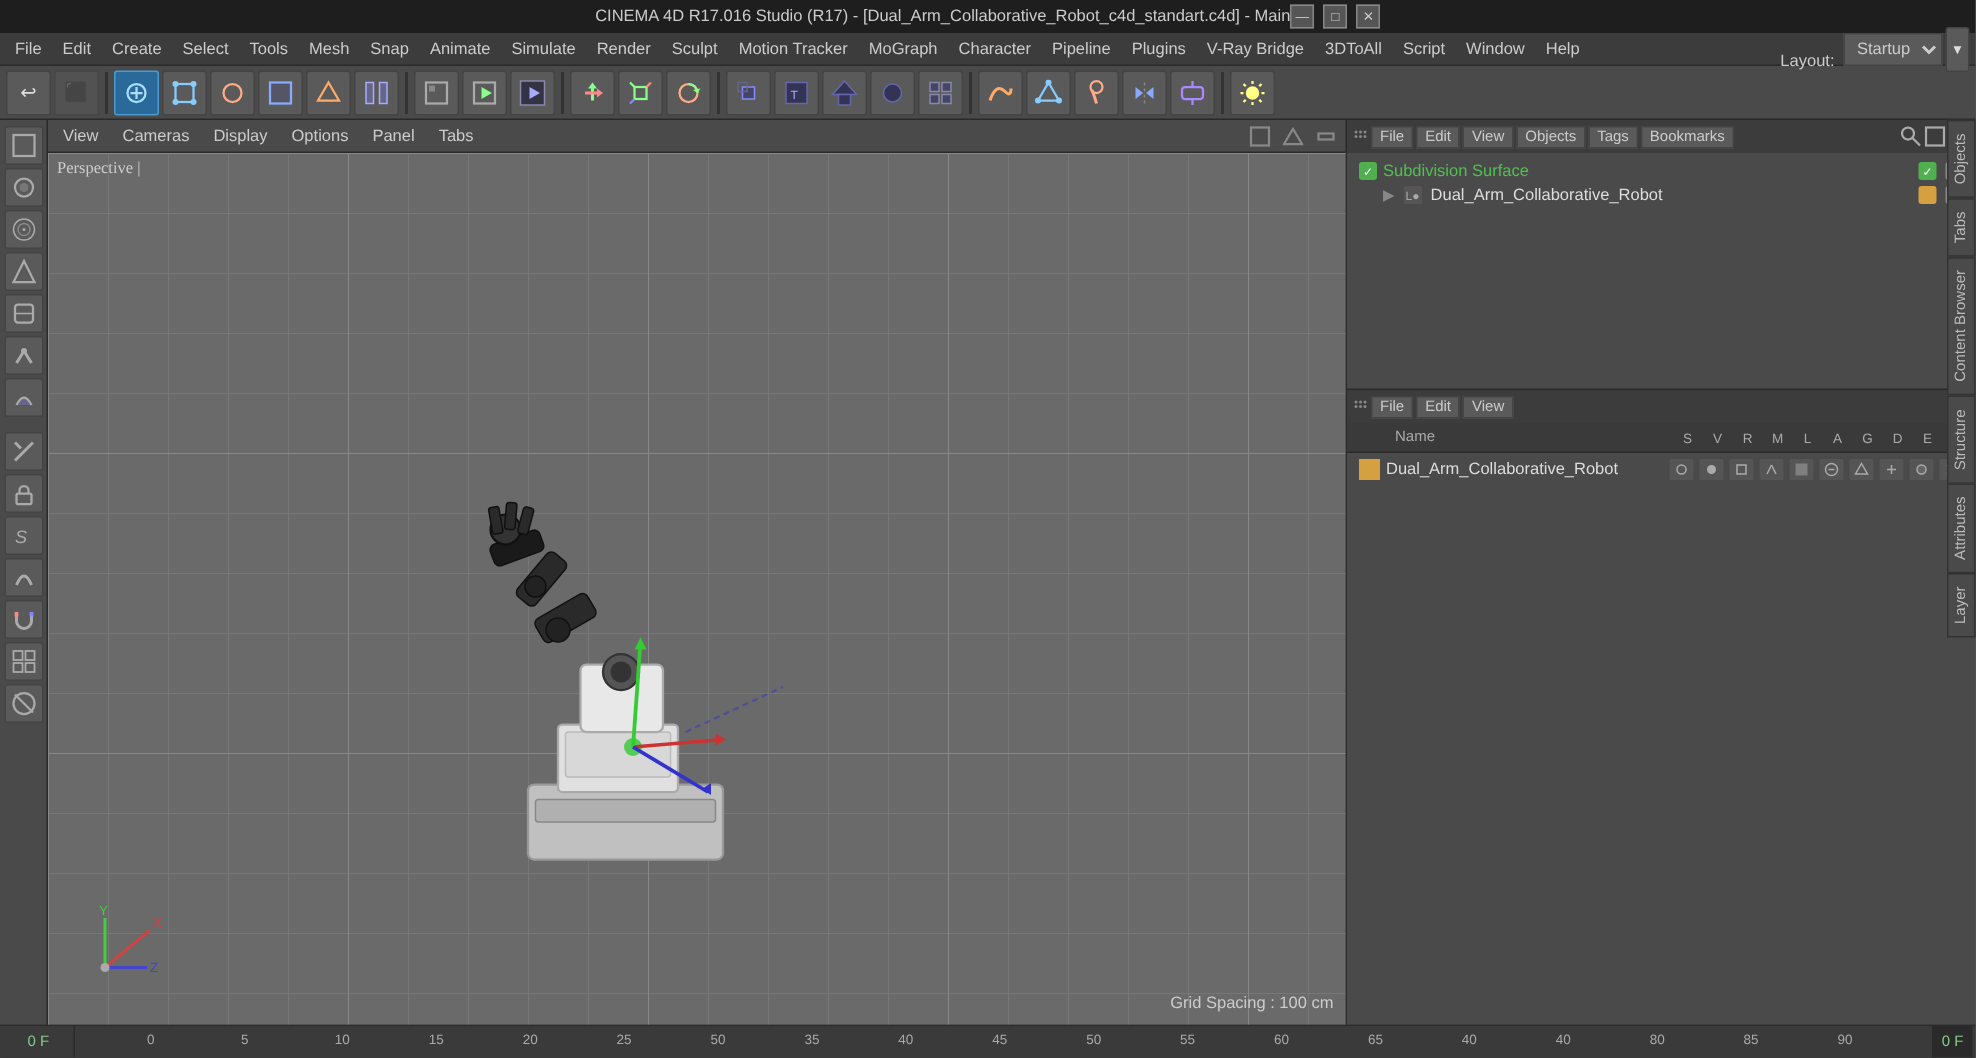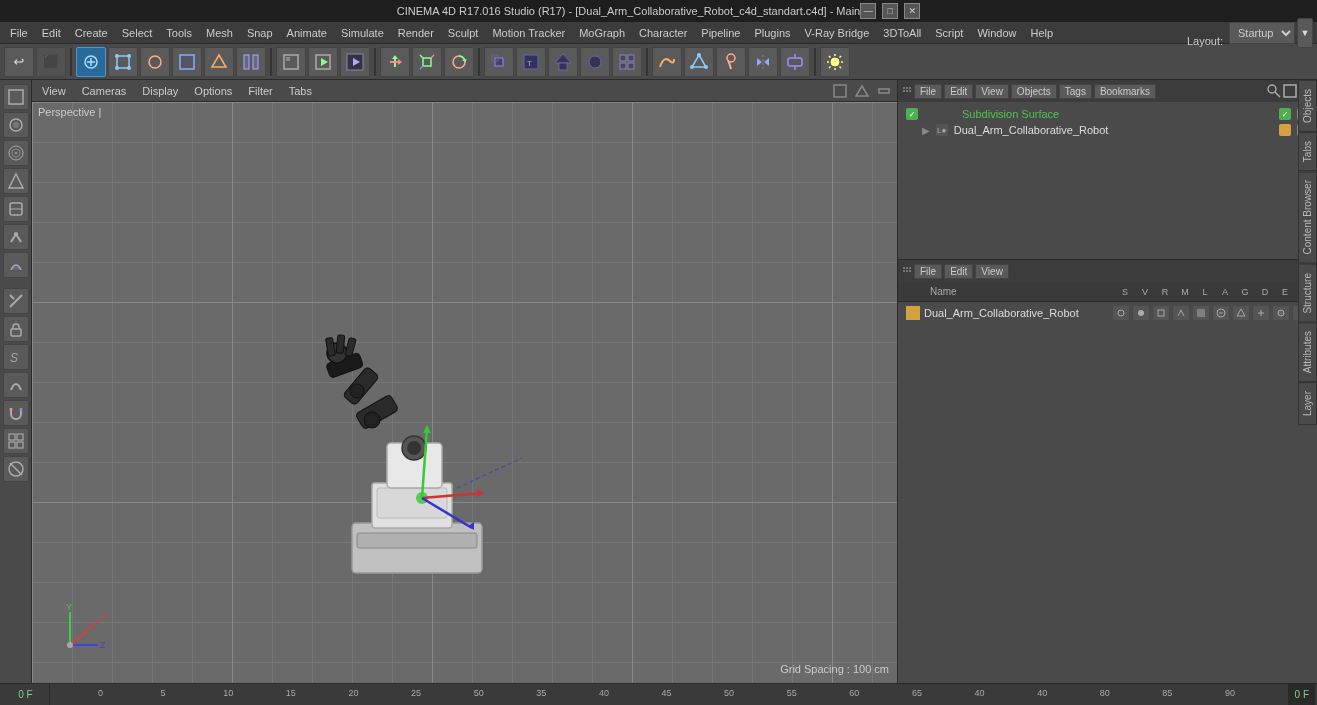--- a/index.html
+++ b/index.html
@@ -191,20 +191,21 @@
       color: #ccc;
     }
 
     
     .vp-perspective-label {
       position: absolute;
       top: 4px;
       left: 6px;
       font-size: 11px;
       color: #ccc;
+      font-family: Liberation Serif, serif;
     }
 
     
     #right-panel {
       width: 420px;
       background: #4a4a4a;
       display: flex;
       flex-direction: column;
       border-left: 1px solid #2a2a2a;
     }
@@ -672,21 +673,21 @@
     </div>
   </div>
 
   <div id="viewport-container">
 
     <div id="viewport-header">
       <span class="vp-header-item">View</span>
       <span class="vp-header-item">Cameras</span>
       <span class="vp-header-item">Display</span>
       <span class="vp-header-item">Options</span>
-      <span class="vp-header-item">Filter</span>
+      <span class="vp-header-item">Panel</span>
       <span class="vp-header-item">Tabs</span>
       <span style="flex:1"></span>
 
       <svg width="14" height="14" viewBox="0 0 14 14">
           <rect x="1" y="1" width="12" height="12" fill="none" stroke="#888" stroke-width="1.5"></rect>
         </svg>
       <svg width="14" height="14" viewBox="0 0 14 14">
           <polygon points="7,2 13,12 1,12" fill="none" stroke="#888" stroke-width="1.5"></polygon>
         </svg>
       <svg width="14" height="14" viewBox="0 0 14 14">
@@ -791,21 +792,21 @@
             <line x1="2" y1="7" x2="12" y2="7" stroke="#aaa" stroke-width="1.5"></line>
             <line x1="7" y1="2" x2="7" y2="12" stroke="#aaa" stroke-width="1.5"></line>
           </svg>
       </div>
       <div id="objects-tree">
 
         <div class="tree-item">
           <div style="width:12px; height:12px; background:#50b050; border-radius:2px; display:flex; align-items:center; justify-content:center;">
             <span style="color:white; font-size:8px;">✓</span>
           </div>
-          <span style="color:#50c050; font-size:11px;margin-left:40px;">Subdivision Surface</span>
+          <span style="color:#50c050; font-size:11px;">Subdivision Surface</span>
           <div style="flex:1"></div>
           <div style="width:12px; height:12px; background:#50b050; border-radius:2px; display:flex; align-items:center; justify-content:center;">
             <span style="color:white; font-size:8px;">✓</span>
           </div>
           <div style="width:12px; height:12px; background:#888; border-radius:2px; margin-left:2px;"></div>
         </div>
 
         <div class="tree-item" style="padding-left: 20px;">
           <span style="color:#888; font-size:10px; margin-right:2px;">▶</span>
           <div style="width:12px; height:12px; background:#555; border-radius:1px; margin-right:2px; display:flex; align-items:center; justify-content:center;">

